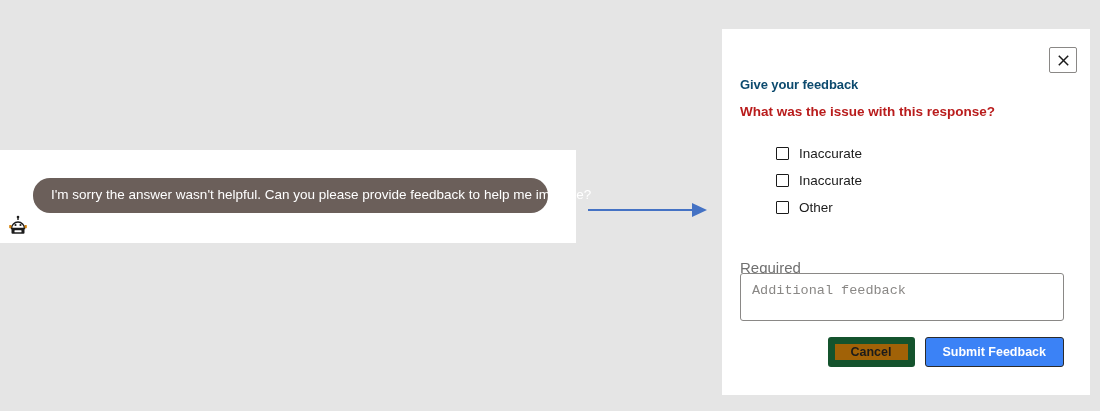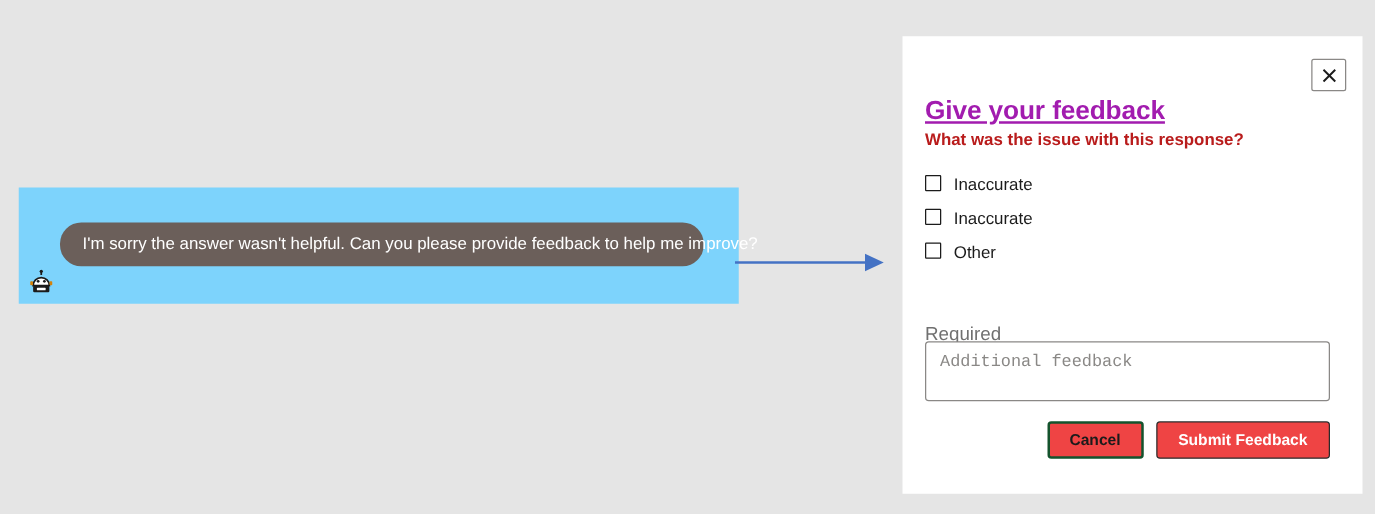--- a/index.html
+++ b/index.html
@@ -12,25 +12,25 @@
     background: #e5e5e5;
     font-family: "Liberation Sans", sans-serif;
     position: relative;
     overflow: hidden;
     -webkit-font-smoothing: antialiased;
   }
 
   
   .chat-panel {
     position: absolute;
-    left: 15px;
+    left: 0;
     top: 150px;
     width: 576px;
     height: 93px;
-    background: #7dd3fc;
+    background: #ffffff;
   }
 
   .bot-bubble {
     position: absolute;
     left: 33px;
     top: 28px;
     width: 515px;
     height: 35px;
     background: #6b5f5a;
     border-radius: 17px;
@@ -111,47 +111,47 @@
     cursor: pointer;
     padding: 0;
     box-sizing: border-box;
   }
   .dialog-close-btn svg { display: block; }
 
   .dialog-title {
     position: absolute;
     left: 18px;
     top: 48px;
-    font-size: 21px;
+    font-size: 13px;
     font-weight: bold;
-    color: #a21caf;
+    color: #0c4a6e;
     letter-spacing: -0.1px;
-    text-decoration: underline;
   }
 
   .dialog-question {
     position: absolute;
     left: 18px;
     top: 75px;
     font-size: 13.5px;
     font-weight: bold;
     color: #b91c1c;
   }
 
   .options-list {
     position: absolute;
     left: 18px;
     top: 111px;
     width: 320px;
   }
   .option-row {
     display: flex;
-    align-items: flex-start;
+    align-items: center;
     height: 27px;
     cursor: pointer;
+    margin-left: 36px;
   }
   .option-box {
     width: 13px;
     height: 13px;
     border: 1.6px solid #1b1b1b;
     border-radius: 1px;
     background: #ffffff;
     box-sizing: border-box;
     flex: 0 0 auto;
   }
@@ -204,26 +204,26 @@
     font-size: 12.5px;
     font-weight: bold;
     border-radius: 3px;
     cursor: pointer;
     box-sizing: border-box;
     height: 30px;
     padding: 0 16px;
     white-space: nowrap;
   }
   .btn-secondary {
-    background: #ef4444;
-    border: 2px solid #14532d;
+    background: #a16207;
+    border: 7px solid #14532d;
     color: #1b1b1b;
   }
   .btn-primary {
-    background: #ef4444;
+    background: #3b82f6;
     border: 1px solid #2b2b2b;
     color: #ffffff;
     padding: 0 17px;
   }
 </style>
 </head>
 <body>
 
 <div class="chat-panel">
 

